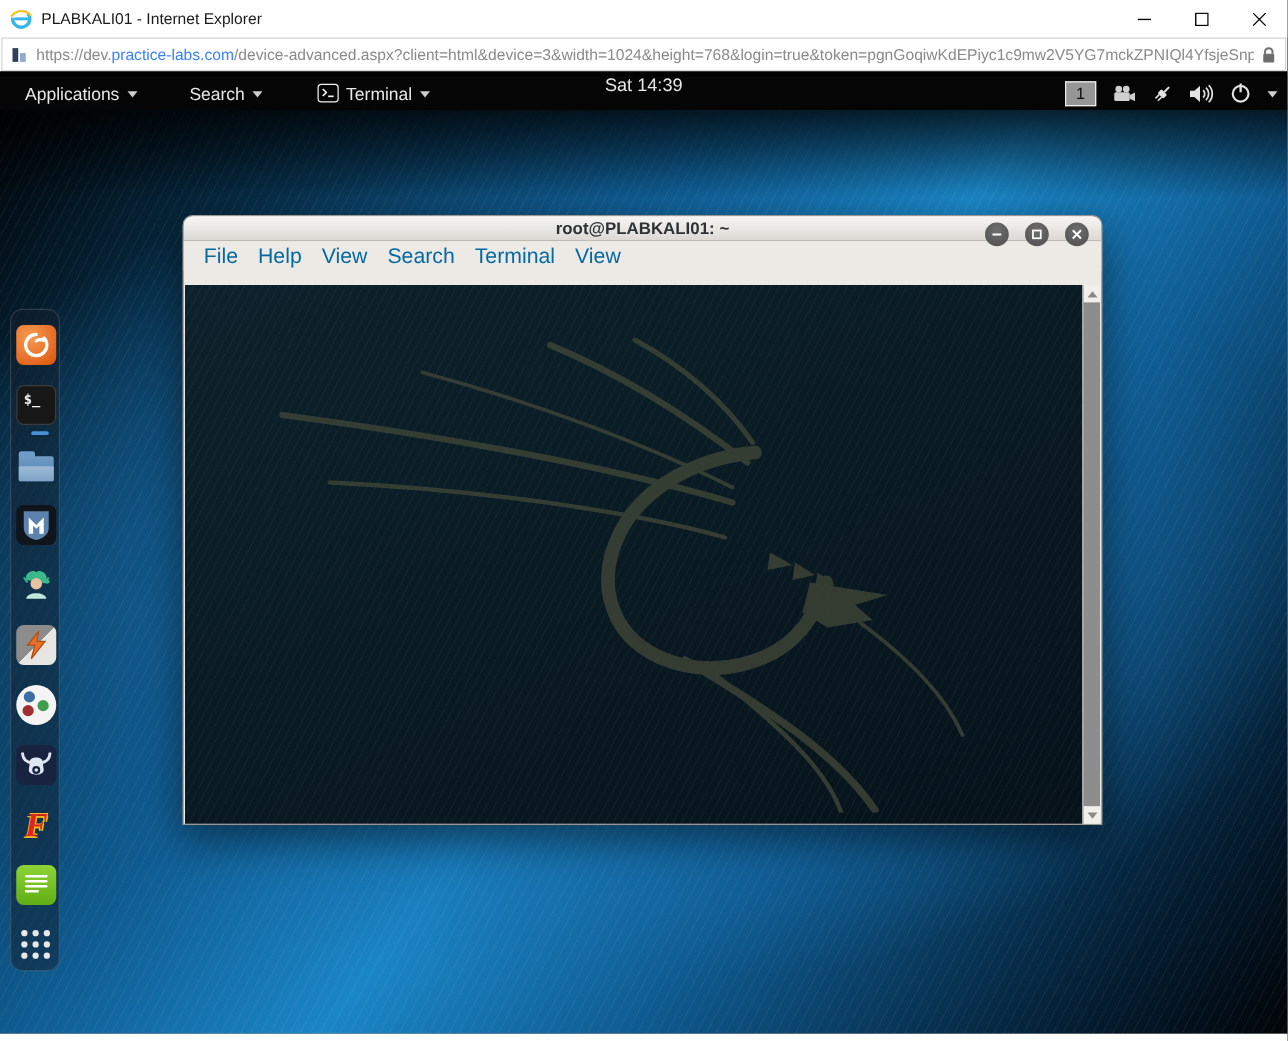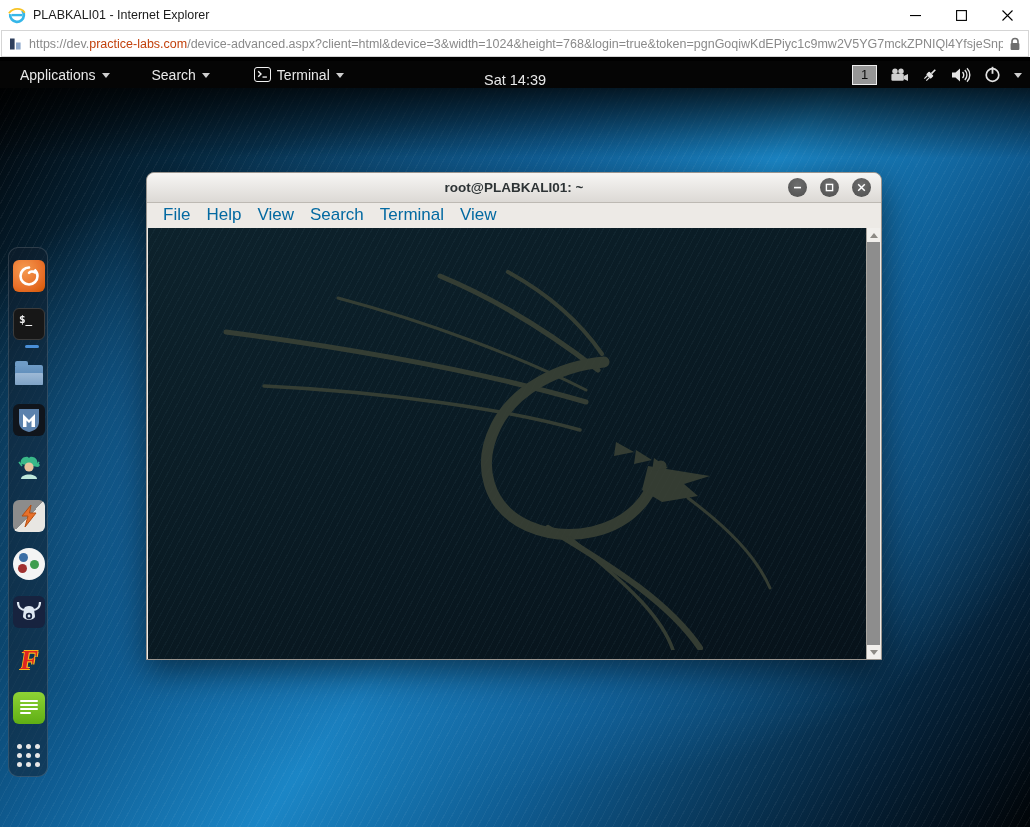--- a/index.html
+++ b/index.html
@@ -9,38 +9,38 @@
   
   .ie-titlebar { position:absolute; top:0; left:0; width:1030px; height:30px; background:#fff; display:flex; align-items:center; }
   .ie-logo { width:18px; height:18px; margin-left:8px; }
   .ie-title { margin-left:7px; font-size:12.5px; color:#1b1b1b; }
   .ie-controls { position:absolute; right:0; top:0; height:30px; display:flex; }
   .ie-btn { width:46px; height:30px; display:flex; align-items:center; justify-content:center; cursor:default; }
   .ie-btn svg { width:11px; height:11px; }
   .addr-row { position:absolute; top:30px; left:1px; width:1028px; height:27px; background:#fff; border:1px solid #d5d5d5; display:flex; align-items:center; padding:0 7px; }
   .site-favicon { width:14px; height:14px; margin-right:6px; flex:none; }
   .url-text { font-size:12.5px; color:#8a8a8a; white-space:nowrap; overflow:hidden; flex:1; }
-  .url-text .dom { color:#c2410c; }
+  .url-text .dom { color:#3b82f6; }
   .lock { width:12px; height:14px; margin-left:6px; flex:none; }
 
   
   .desktop { position:absolute; top:57px; left:0; width:1030px; height:770px; background:#000; overflow:hidden; }
   .wallpaper { position:absolute; top:27px; left:0; right:0; bottom:0;
     background:
       radial-gradient(ellipse 72% 58% at 47% 50%, rgba(40,152,216,.95) 0%, rgba(23,105,165,.6) 45%, rgba(6,28,48,0) 78%),
       linear-gradient(128deg, #010407 0%, #062438 13%, #0f5c92 37%, #1b86c6 52%, #0f5c92 67%, #052036 88%, #010407 100%);
   }
   .wallpaper::before { content:""; position:absolute; inset:0;
     background:repeating-linear-gradient(118deg, rgba(255,255,255,.045) 0 1px, transparent 1px 7px); }
   .wallpaper::after { content:""; position:absolute; inset:0;
     background:linear-gradient(180deg, rgba(0,0,0,.8) 0%, rgba(0,0,0,0) 10%); }
   .bottom-strip { position:absolute; bottom:0; left:0; width:1030px; height:6px; background:#fff; }
 
   
-  .panel { position:absolute; top:4px; left:0; width:1030px; height:27px; background:#050505; color:#e8e8e8; font-size:14px; display:flex; align-items:flex-end; }
+  .panel { position:absolute; top:4px; left:0; width:1030px; height:27px; background:#050505; color:#e8e8e8; font-size:14px; display:flex; align-items:flex-start; }
   .pmenu { display:flex; align-items:center; gap:6px; padding:0 10px; height:27px; cursor:default; }
   .pmenu.apps { margin-left:10px; }
   .pmenu.places { margin-left:22px; }
   .pmenu.termmenu { margin-left:24px; }
   .caret { width:0; height:0; border-left:4px solid transparent; border-right:4px solid transparent; border-top:5px solid #cfcfcf; margin-top:2px; }
   .term-mini { width:17px; height:15px; border:1.5px solid #f2f2f2; border-radius:3px; display:flex; align-items:center; justify-content:center; }
   .term-mini svg { width:11px; height:9px; }
   .clock { position:absolute; left:50%; transform:translateX(-50%); font-size:14.5px; }
   .tray { position:absolute; right:8px; top:0; height:27px; display:flex; align-items:center; gap:13px; }
   .ws-box { width:25px; height:20px; background:#969696; border:1px solid #ededed; color:#0c0c0c; font-size:13px; display:flex; align-items:center; justify-content:center; }
@@ -62,21 +62,21 @@
   .beef-dot { position:absolute; border-radius:50%; width:9px; height:9px; }
   .ic-bull { background:#17233f; }
   .ic-far { background:transparent; font-weight:bold; font-style:italic; font-size:27px; color:#e02520; text-shadow:1px 1px 0 #f6b51e, -1px 1px 0 #f6b51e, 1px -1px 0 #f6b51e; font-family:"Liberation Serif", serif; }
   .ic-notes { background:linear-gradient(#8ed335,#5fae14); position:relative; }
   .ic-notes i { position:absolute; left:7px; height:2px; background:#fff; border-radius:1px; }
   .appgrid { display:grid; grid-template-columns:repeat(3,6px); grid-template-rows:repeat(3,6px); gap:3px; }
   .appgrid i { width:5px; height:5px; border-radius:50%; background:#e8e8e8; }
 
   
   .termwin { position:absolute; left:146px; top:172px; width:736px; height:488px; border-radius:8px 8px 0 0; background:#edeae6; border:1px solid #9a958f; box-shadow:0 12px 34px rgba(0,0,0,.5); }
-  .twbar { position:relative; height:30px; background:linear-gradient(#f7f6f4,#dcd9d5); border-bottom:1px solid #bdb9b3; border-radius:8px 8px 0 0; display:flex; align-items:center; justify-content:center; }
+  .twbar { position:relative; height:20px; background:linear-gradient(#f7f6f4,#dcd9d5); border-bottom:1px solid #bdb9b3; border-radius:8px 8px 0 0; display:flex; align-items:center; justify-content:center; }
   .twtitle { font-size:13.5px; font-weight:bold; color:#2d3335; }
   .twbtns { position:absolute; right:10px; top:5px; display:flex; gap:13px; }
   .wbtn { width:19px; height:19px; border-radius:50%; background:radial-gradient(circle at 50% 35%, #6e6e6e, #4e4e4e); display:flex; align-items:center; justify-content:center; }
   .wbtn svg { width:9px; height:9px; }
   .tmenu { height:24px; background:#edeae6; display:flex; align-items:center; padding-left:8px; }
   .tmenu span { font-size:17px; color:#0369a1; padding:0 8px; cursor:default; }
   .tbody { position:absolute; top:55px; left:1px; right:1px; bottom:0; display:flex; }
   .screen { flex:1; position:relative; overflow:hidden;
     background:linear-gradient(155deg, #0d222c 0%, #0a1b24 45%, #07121a 100%); }
   .screen::before { content:""; position:absolute; inset:0;

